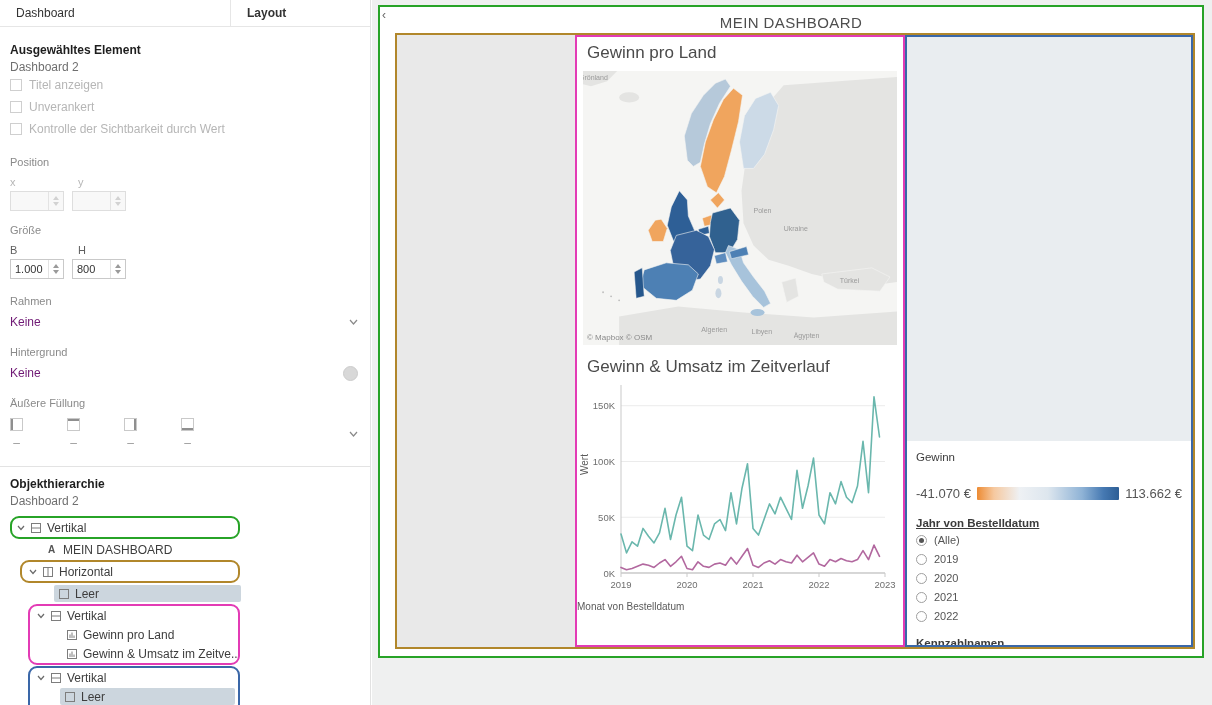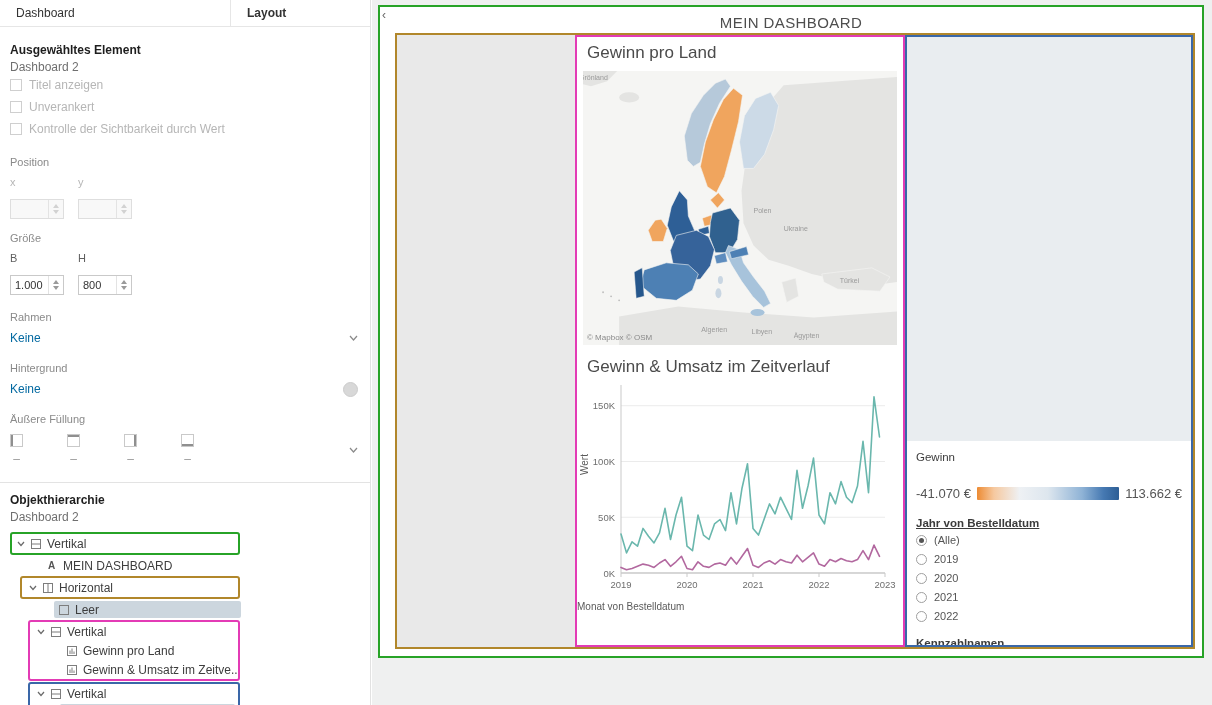--- a/index.html
+++ b/index.html
@@ -17,52 +17,52 @@
   .sec-sub { margin-top:3px; color:#6f6f6f; }
   .cbrow { display:flex; align-items:center; height:22px; gap:7px; }
   .cbrow:first-of-type { margin-top:12px; }
   .cb { width:12px; height:12px; border:1px solid #cfcfcf; background:#fff; flex:0 0 auto; }
   .cb-label { color:#b6b6b6; }
   .field-label { margin-top:16px; color:#8a8a8a; font-size:11px; }
   .xy-labels { display:flex; gap:44px; margin-top:8px; color:#b6b6b6; font-size:11px; }
   .xy-labels span { width:24px; }
   .bh-labels { display:flex; gap:44px; margin-top:8px; color:#5f5f5f; font-size:11px; }
   .bh-labels span { width:24px; }
-  .spin-row { display:flex; gap:14px; margin-top:11px; }
+  .spin-row { display:flex; gap:8px; margin-top:3px; }
   .spinner { width:54px; height:20px; border:1px solid #c9c9c9; display:flex; background:#fff; }
   .spinner input { border:none; outline:none; width:37px; font-size:11px; padding:0 4px; font-family:inherit; color:#333; background:transparent; }
   .spin-btns { width:14px; border-left:1px solid #e3e3e3; display:flex; flex-direction:column; justify-content:center; }
   .tri-up { width:0; height:0; border-left:3px solid transparent; border-right:3px solid transparent; border-bottom:4px solid #9a9a9a; margin:1px auto; }
   .tri-down { width:0; height:0; border-left:3px solid transparent; border-right:3px solid transparent; border-top:4px solid #9a9a9a; margin:1px auto; }
   .spinner.disabled { background:#f8f8f8; border-color:#dedede; }
   .spinner.disabled .tri-up { border-bottom-color:#d2d2d2; }
   .spinner.disabled .tri-down { border-top-color:#d2d2d2; }
   .value-row { display:flex; align-items:center; justify-content:space-between; height:22px; margin-top:4px; padding-right:2px; }
-  .muted-value { color:#0369a1;text-align:center; }
+  .muted-value { color:#701a75;text-align:center; }
   .color-circle { width:15px; height:15px; border-radius:50%; background:#d8d8d8; border:1px solid #cccccc; }
   .pad-icons { display:flex; gap:44px; margin-top:9px; align-items:center; }
   .pad-icon { width:13px; height:13px; border:1px solid #c9c9c9; position:relative; background:#fff; }
   .pad-left::after   { content:''; position:absolute; left:0; top:0; bottom:0; width:2px; background:#8f8f8f; }
   .pad-top::after    { content:''; position:absolute; left:0; right:0; top:0; height:2px; background:#8f8f8f; }
   .pad-right::after  { content:''; position:absolute; right:0; top:0; bottom:0; width:2px; background:#8f8f8f; }
   .pad-bottom::after { content:''; position:absolute; left:0; right:0; bottom:0; height:2px; background:#8f8f8f; }
   .pad-dashes { display:flex; gap:44px; margin-top:5px; color:#9a9a9a; }
   .pad-dashes span { width:13px; text-align:center; }
   .pad-row-wrap { display:flex; justify-content:space-between; align-items:flex-start; padding-right:2px; }
   .divider { border-top:1px solid #e3e3e3; margin:16px -10px 0 -10px; }
 
   
   .tree { margin-top:8px; width:234px; font-size:12px; color:#3d3d3d; padding-bottom:8px; }
   .trow { display:flex; align-items:center; height:19px; }
   .caret { width:14px; display:flex; justify-content:center; flex:0 0 auto; }
   .ticon { width:15px; display:flex; justify-content:center; align-items:center; flex:0 0 auto; }
   .ticon-a { font-size:10px; color:#555; font-weight:bold; width:15px; text-align:center; }
   .tlabel { padding-left:4px; white-space:nowrap; overflow:hidden; }
   .hl { flex:1; display:flex; align-items:center; height:17px; background:#ccd6de; border-radius:2px; margin-right:3px; }
-  .grp { border-radius:3px; margin:1px 0; }
+  .grp { border-radius:9px; margin:1px 0; }
   .grp-green { border:2px solid #27a327; width:230px; }
   .grp-gold  { border:2px solid #b1872b; width:220px; margin-left:10px; }
   .grp-pink  { border:2px solid #e33bb5; width:212px; margin-left:18px; }
   .grp-blue  { border:2px solid #3a67a8; width:212px; margin-left:18px; }
 
   
   .main { position:absolute; left:372px; top:0; width:840px; height:705px; background:#eff0f0; }
   .dashboard { position:absolute; left:6px; top:5px; width:826px; height:653px; background:#fff; border:2px solid #27a327; }
   .collapse { position:absolute; left:2px; top:2px; font-size:12px; color:#666; line-height:12px; cursor:default; }
   .db-title { position:absolute; top:7px; left:0; right:0; text-align:center; font-size:15px; color:#4e4e4e; letter-spacing:0.4px; }

